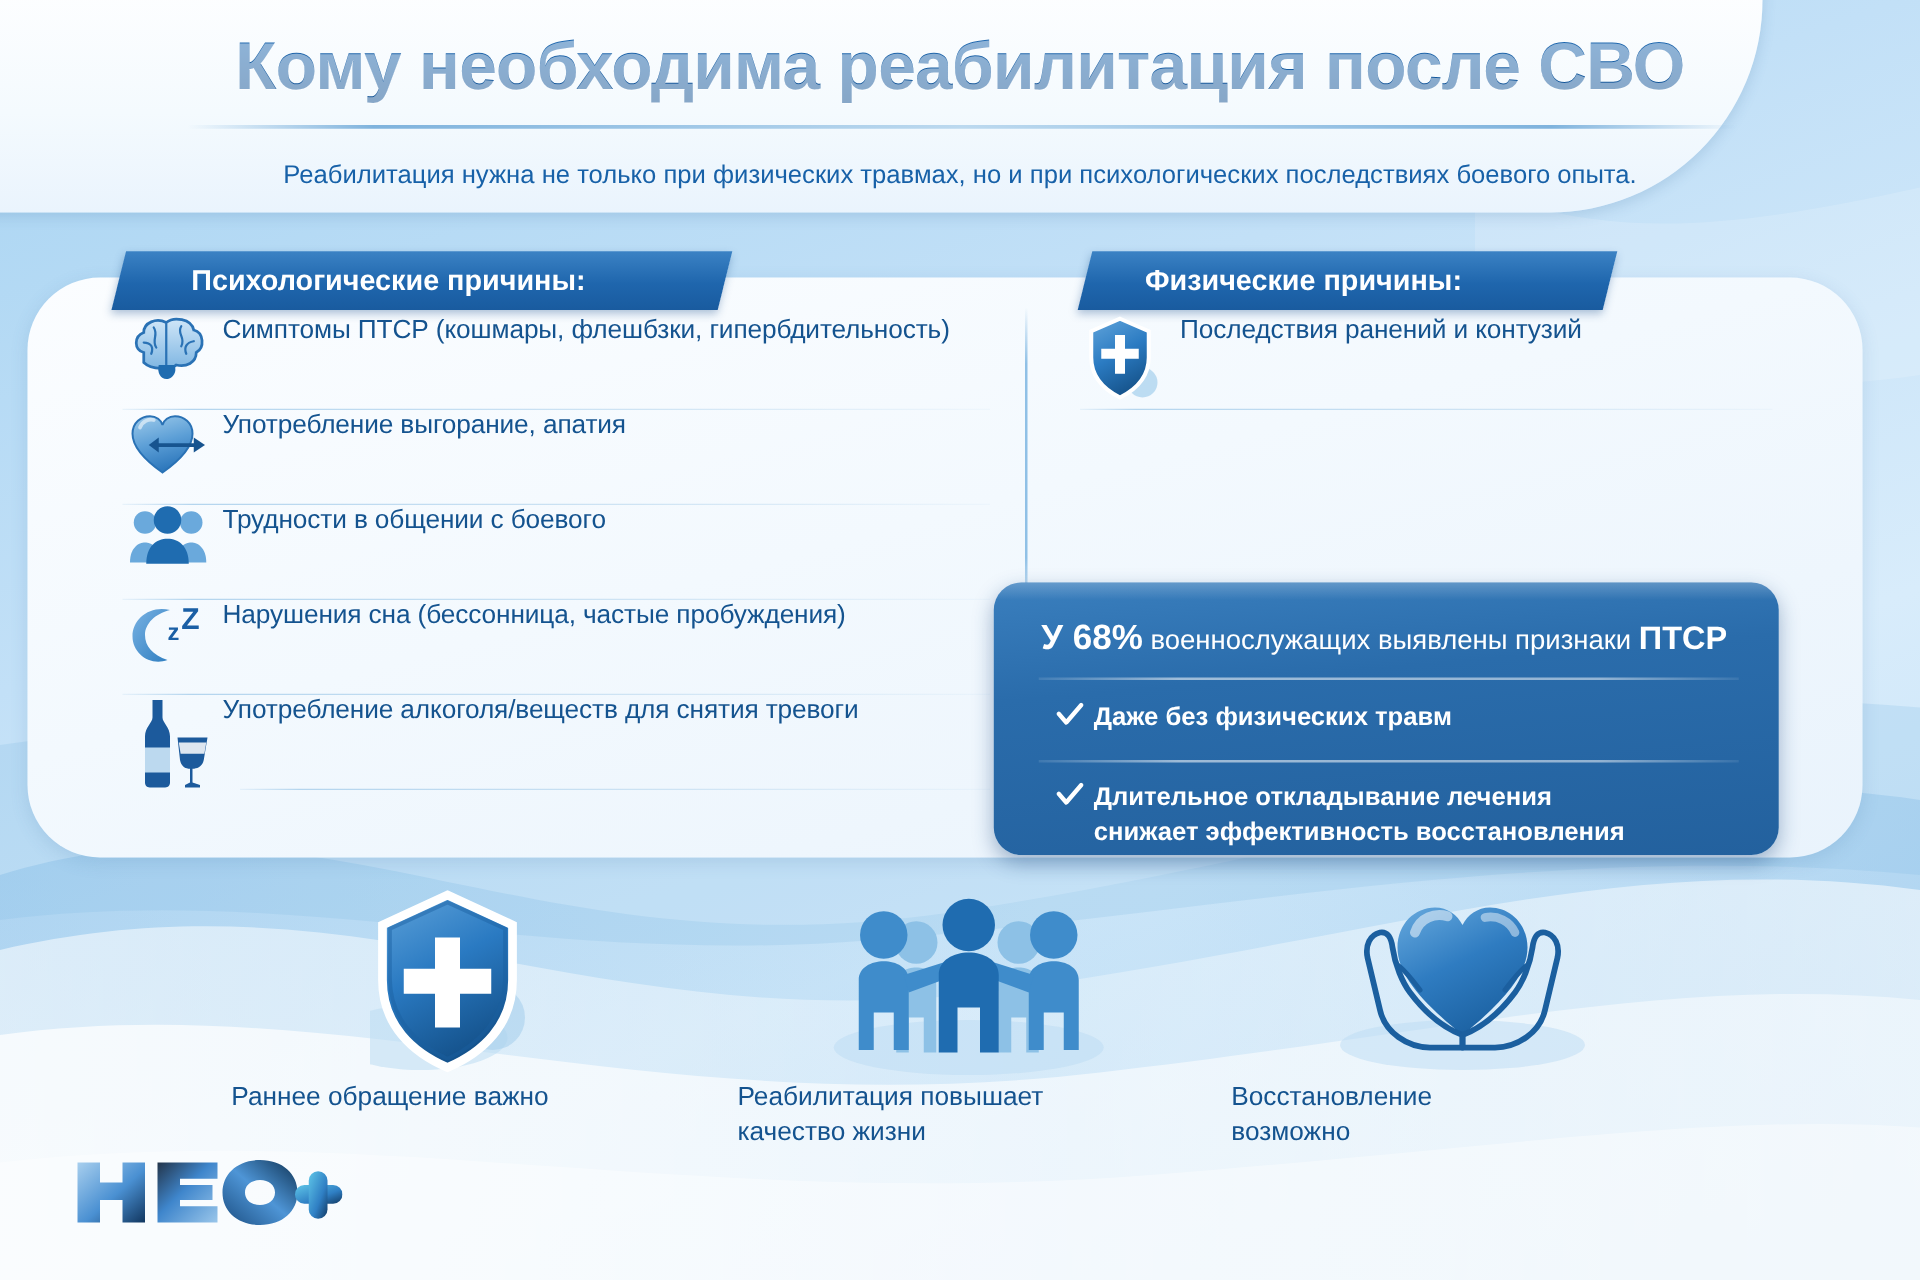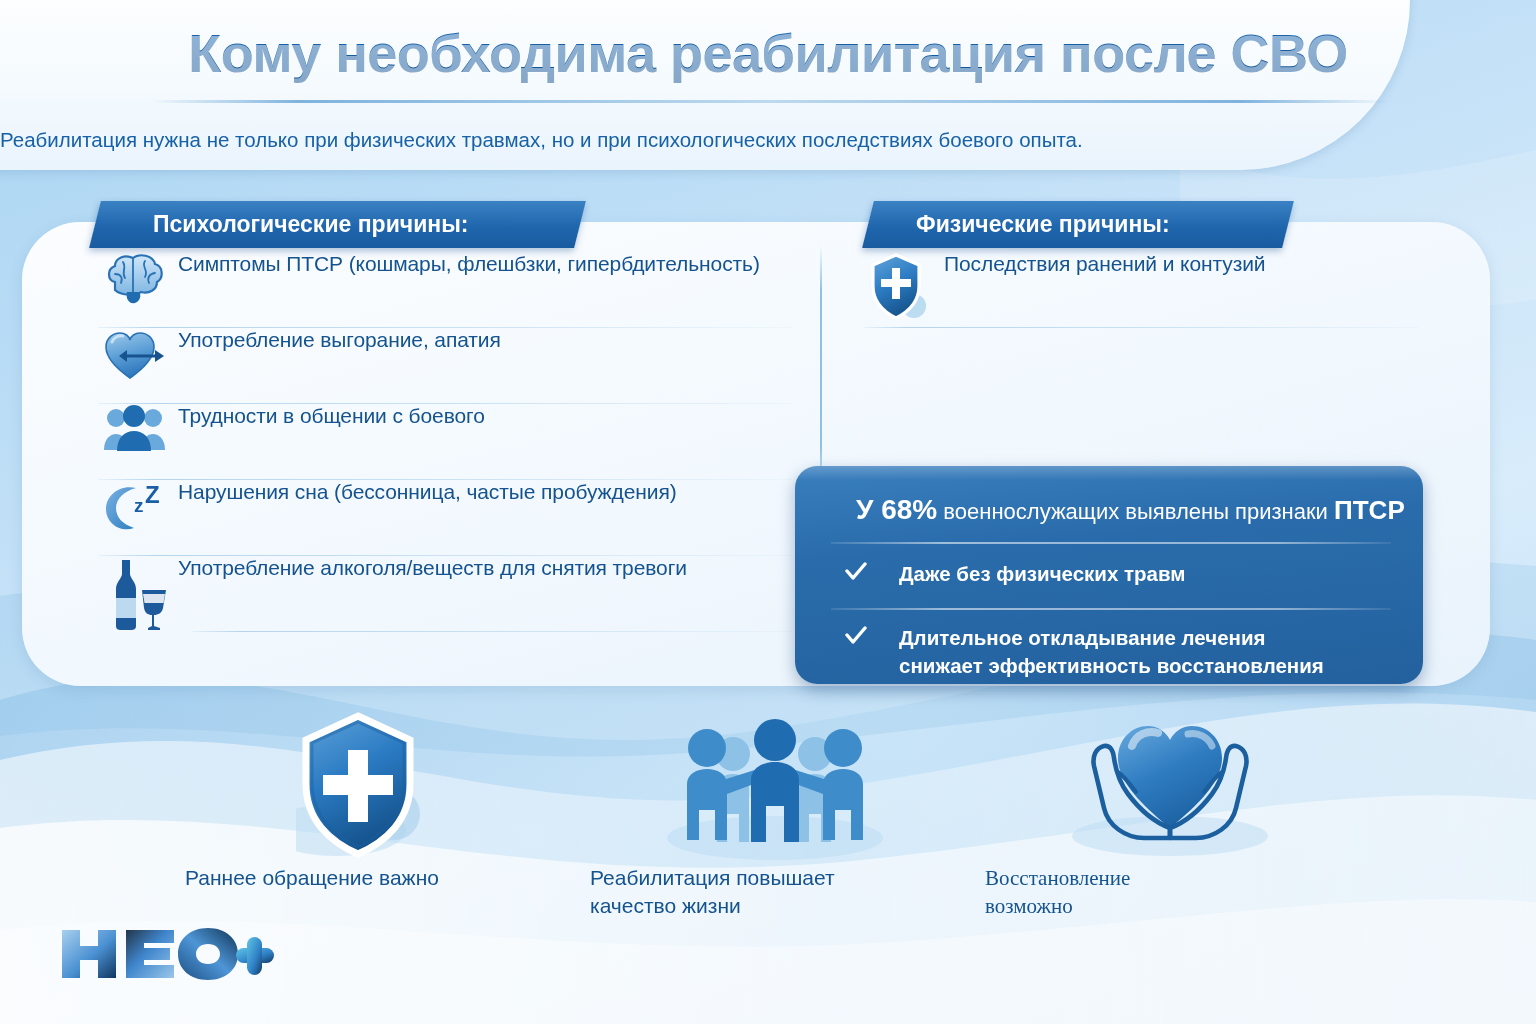--- a/index.html
+++ b/index.html
@@ -29,21 +29,21 @@
     -webkit-background-clip:text;background-clip:text;-webkit-text-fill-color:transparent;
     text-shadow:0 1px 0 rgba(255,255,255,.5);
     white-space:nowrap;
   }
   .title-rule{
     position:absolute;left:150px;width:1240px;top:100px;height:3px;
     background:linear-gradient(90deg,rgba(120,175,225,0) 0%,#7fb3dd 12%,#bcd9ef 50%,#7fb3dd 88%,rgba(120,175,225,0) 100%);
     border-radius:2px;
   }
   .subtitle{
-    position:absolute;left:0;right:0;top:128px;text-align:left;
+    position:absolute;left:0;right:0;top:128px;text-align:center;
     font-size:20.5px;color:#1761a8;white-space:nowrap;
   }
 
   
   .main-card{
     position:absolute;left:22px;top:222px;width:1468px;height:464px;
     background:linear-gradient(165deg,#fbfdff 0%,#f3f9fe 45%,#e9f3fc 100%);
     border-radius:58px;
     box-shadow:0 4px 14px rgba(70,120,170,.16);
   }
@@ -82,40 +82,40 @@
   
   .stat-box{
     position:absolute;left:795px;top:466px;width:628px;height:218px;
     background:linear-gradient(175deg,#3a7fbe 0%,#2a6cab 35%,#23619e 100%);
     border-radius:22px;
     box-shadow:0 6px 16px rgba(25,70,125,.38);
     color:#fff;overflow:hidden;
   }
   .stat-box::after{content:"";position:absolute;left:0;top:0;width:100%;height:14px;
     background:linear-gradient(180deg,rgba(255,255,255,.22),rgba(255,255,255,0));}
-  .stat-head{position:absolute;left:38px;top:28px;font-size:22px;white-space:nowrap;margin-left:23px;}
+  .stat-head{position:absolute;left:38px;top:28px;font-size:22px;white-space:nowrap;}
   .stat-head .big{font-size:28px;font-weight:bold;}
   .stat-head .bold{font-weight:bold;font-size:26px;}
   .stat-rule{position:absolute;left:36px;width:560px;height:2px;
     background:linear-gradient(90deg,rgba(255,255,255,.1),rgba(255,255,255,.55) 20%,rgba(255,255,255,.5) 80%,rgba(255,255,255,.08));}
   #stat-rule-1{top:76px;}
   #stat-rule-2{top:142px;}
-  .stat-item{position:absolute;display:flex;align-items:flex-start;gap:32px;}
+  .stat-item{position:absolute;display:flex;align-items:flex-start;gap:8px;}
   #stat-item-0{left:50px;top:94px;}
   #stat-item-1{left:50px;top:158px;}
   .check{flex:0 0 auto;margin-top:2px;}
   .stat-text{font-size:20.5px;line-height:28px;white-space:pre-line;font-weight:bold;}
 
   
   .trio{position:absolute;left:0;top:700px;width:1536px;height:240px;}
   .trio-item{position:absolute;text-align:left;}
   .trio-label{font-size:21px;color:#14538f;line-height:28px;margin-top:4px;white-space:pre-line;}
   #trio-0{left:185px;top:10px;width:370px;}
   #trio-1{left:590px;top:10px;width:370px;}
-  #trio-2{left:985px;top:10px;width:370px;font-family:Liberation Serif, serif;}
+  #trio-2{left:985px;top:10px;width:370px;}
   .trio-art{height:150px;display:flex;align-items:flex-end;justify-content:center;}
 
   
   .logo{position:absolute;left:58px;top:922px;}
 </style>
 </head>
 <body>
 
 <div class="stage">
 

